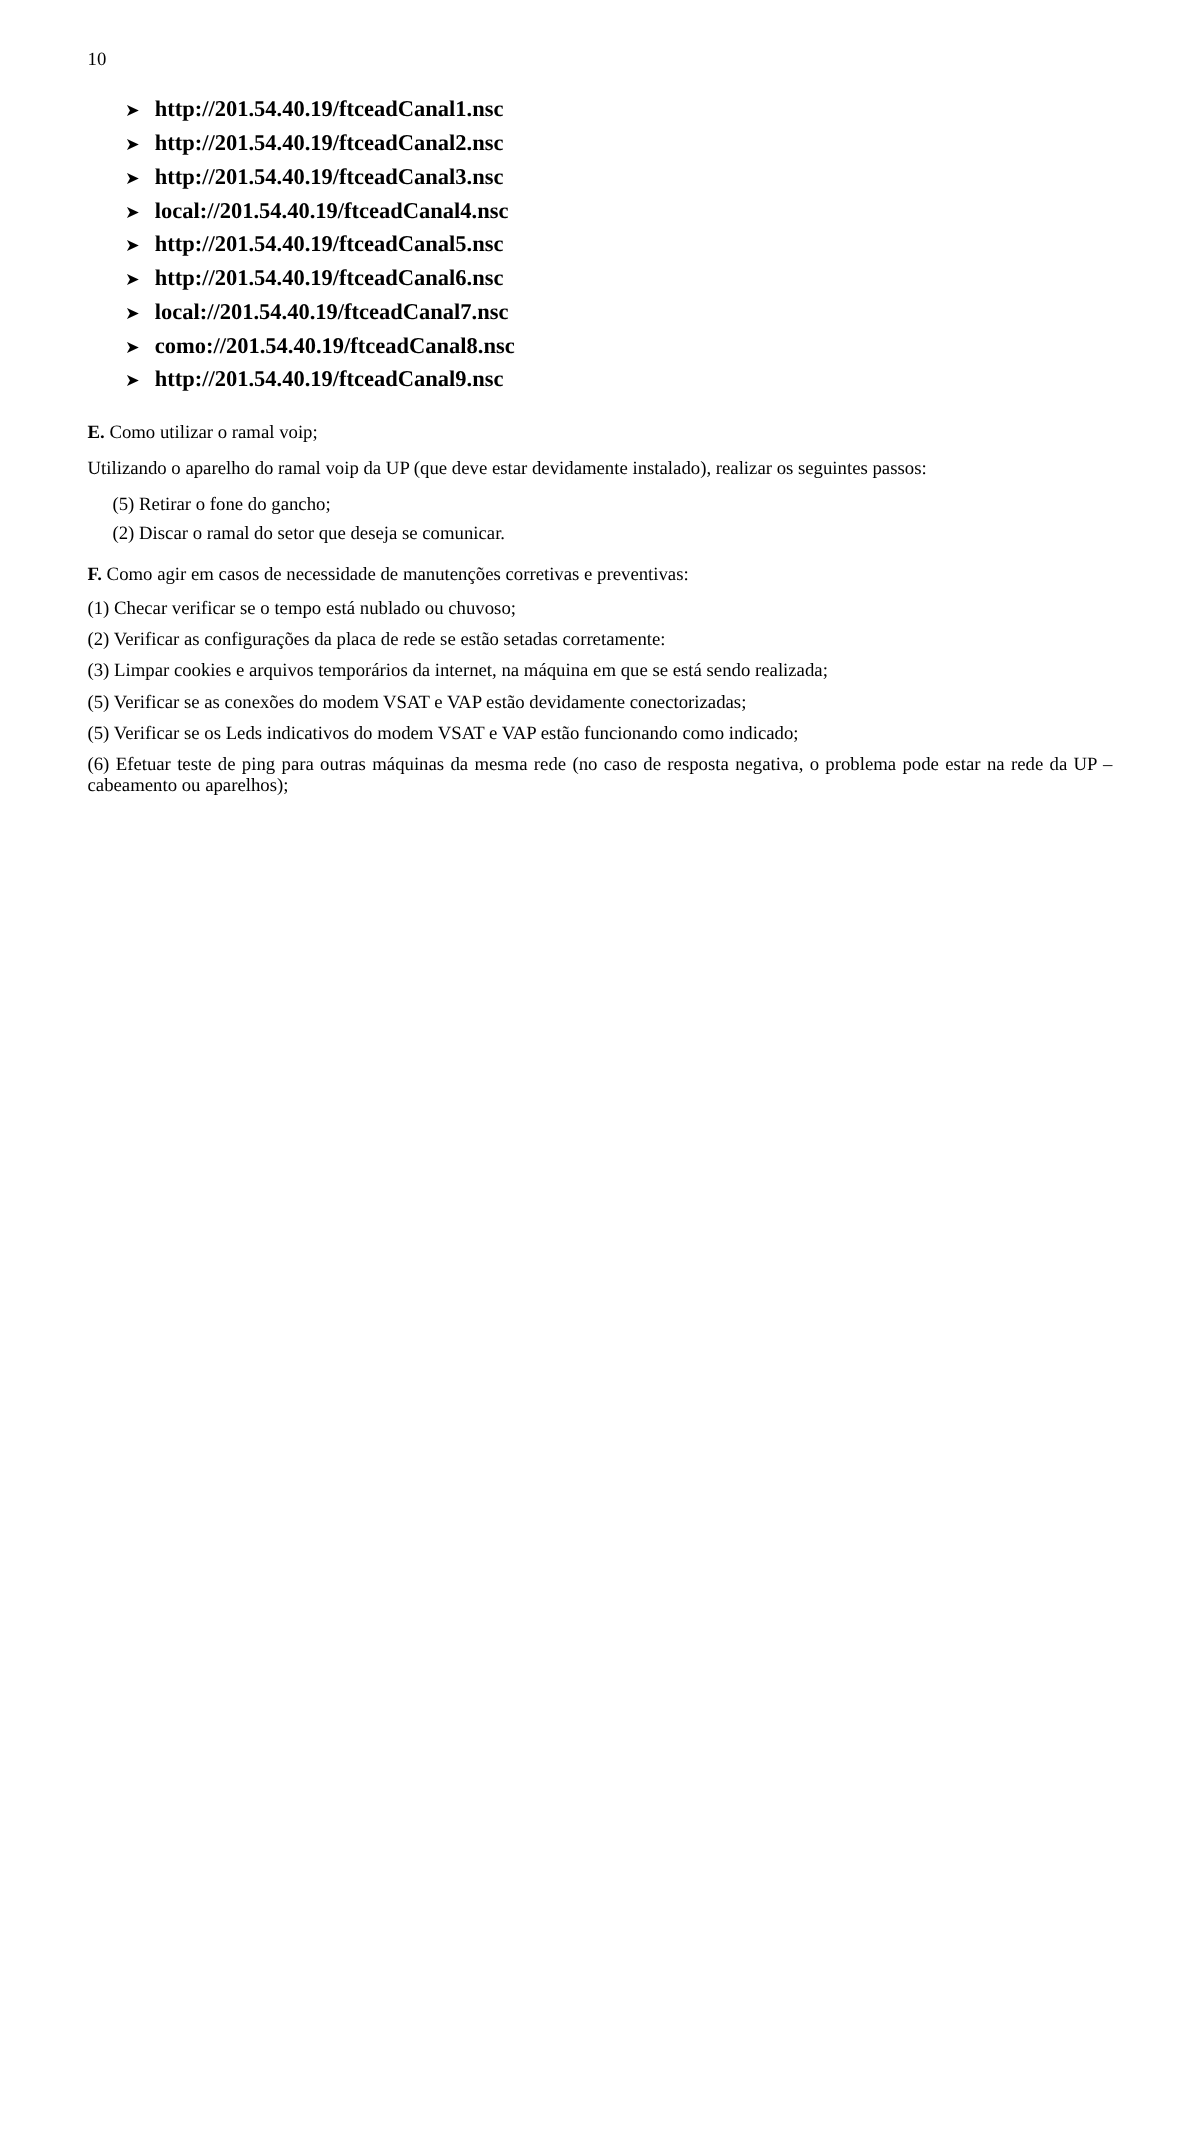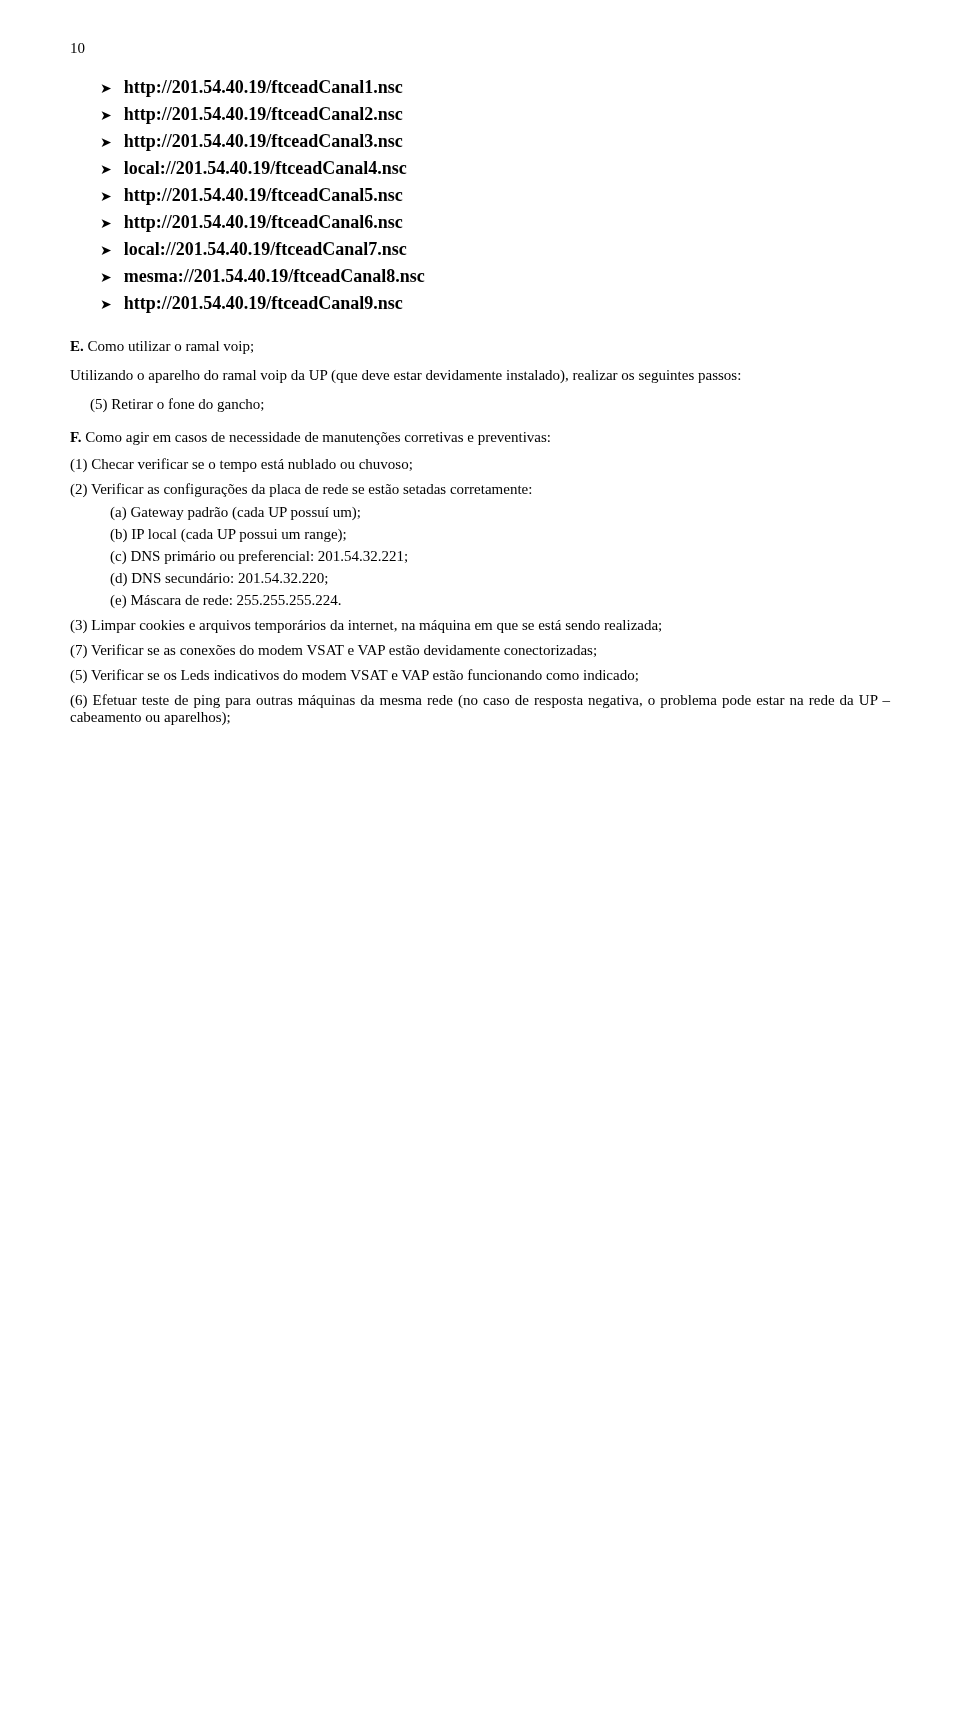--- a/index.html
+++ b/index.html
@@ -124,53 +124,48 @@
     <li>
       <span class="arrow-symbol">➤</span>
       <span class="url-text">http://201.54.40.19/ftceadCanal6.nsc</span>
     </li>
     <li>
       <span class="arrow-symbol">➤</span>
       <span class="url-text">local://201.54.40.19/ftceadCanal7.nsc</span>
     </li>
     <li>
       <span class="arrow-symbol">➤</span>
-      <span class="url-text">mesma://201.54.40.19/ftceadCanal8.nsc</span>
+      <span class="url-text">como://201.54.40.19/ftceadCanal8.nsc</span>
     </li>
     <li>
       <span class="arrow-symbol">➤</span>
       <span class="url-text">http://201.54.40.19/ftceadCanal9.nsc</span>
     </li>
   </ul>
 
 <div class="section-e">
   <p class="section-intro">
     <span class="section-label">E.</span>
     <span> </span>
     <span>Como utilizar o ramal voip;</span>
   </p>
   <p class="section-intro">Utilizando o aparelho do ramal voip da UP (que deve estar devidamente instalado), realizar os seguintes passos:</p>
   <ul class="steps-list">
   <li>(5) Retirar o fone do gancho;</li>
+      <li>(2) Discar o ramal do setor que deseja se comunicar.</li>
     </ul>
 </div>
 
 <div class="section-f">
   <p class="section-f-intro">
     <span class="section-label">F.</span>
     <span> </span>
     <span>Como agir em casos de necessidade de manutenções corretivas e preventivas:</span>
   </p>
   <ul class="main-list">
   <li>(1) Checar verificar se o tempo está nublado ou chuvoso;</li>
-      <li><span>(2) Verificar as configurações da placa de rede se estão setadas corretamente:</span><ul class="sub-list">
-          <li>(a) Gateway padrão (cada UP possuí um);</li>
-          <li>(b) IP local (cada UP possui um range);</li>
-          <li>(c) DNS primário ou preferencial: 201.54.32.221;</li>
-          <li>(d) DNS secundário: 201.54.32.220;</li>
-          <li>(e) Máscara de rede: 255.255.255.224.</li>
-        </ul></li>
+      <li><span>(2) Verificar as configurações da placa de rede se estão setadas corretamente:</span></li>
       <li>(3) Limpar cookies e arquivos temporários da internet, na máquina em que se está sendo realizada;</li>
-      <li>(7) Verificar se as conexões do modem VSAT e VAP estão devidamente conectorizadas;</li>
+      <li>(5) Verificar se as conexões do modem VSAT e VAP estão devidamente conectorizadas;</li>
       <li>(5) Verificar se os Leds indicativos do modem VSAT e VAP estão funcionando como indicado;</li>
       <li>(6) Efetuar teste de ping para outras máquinas da mesma rede (no caso de resposta negativa, o problema pode estar na rede da UP – cabeamento ou aparelhos);</li>
     </ul>
 </div>
 
 </body></html>

